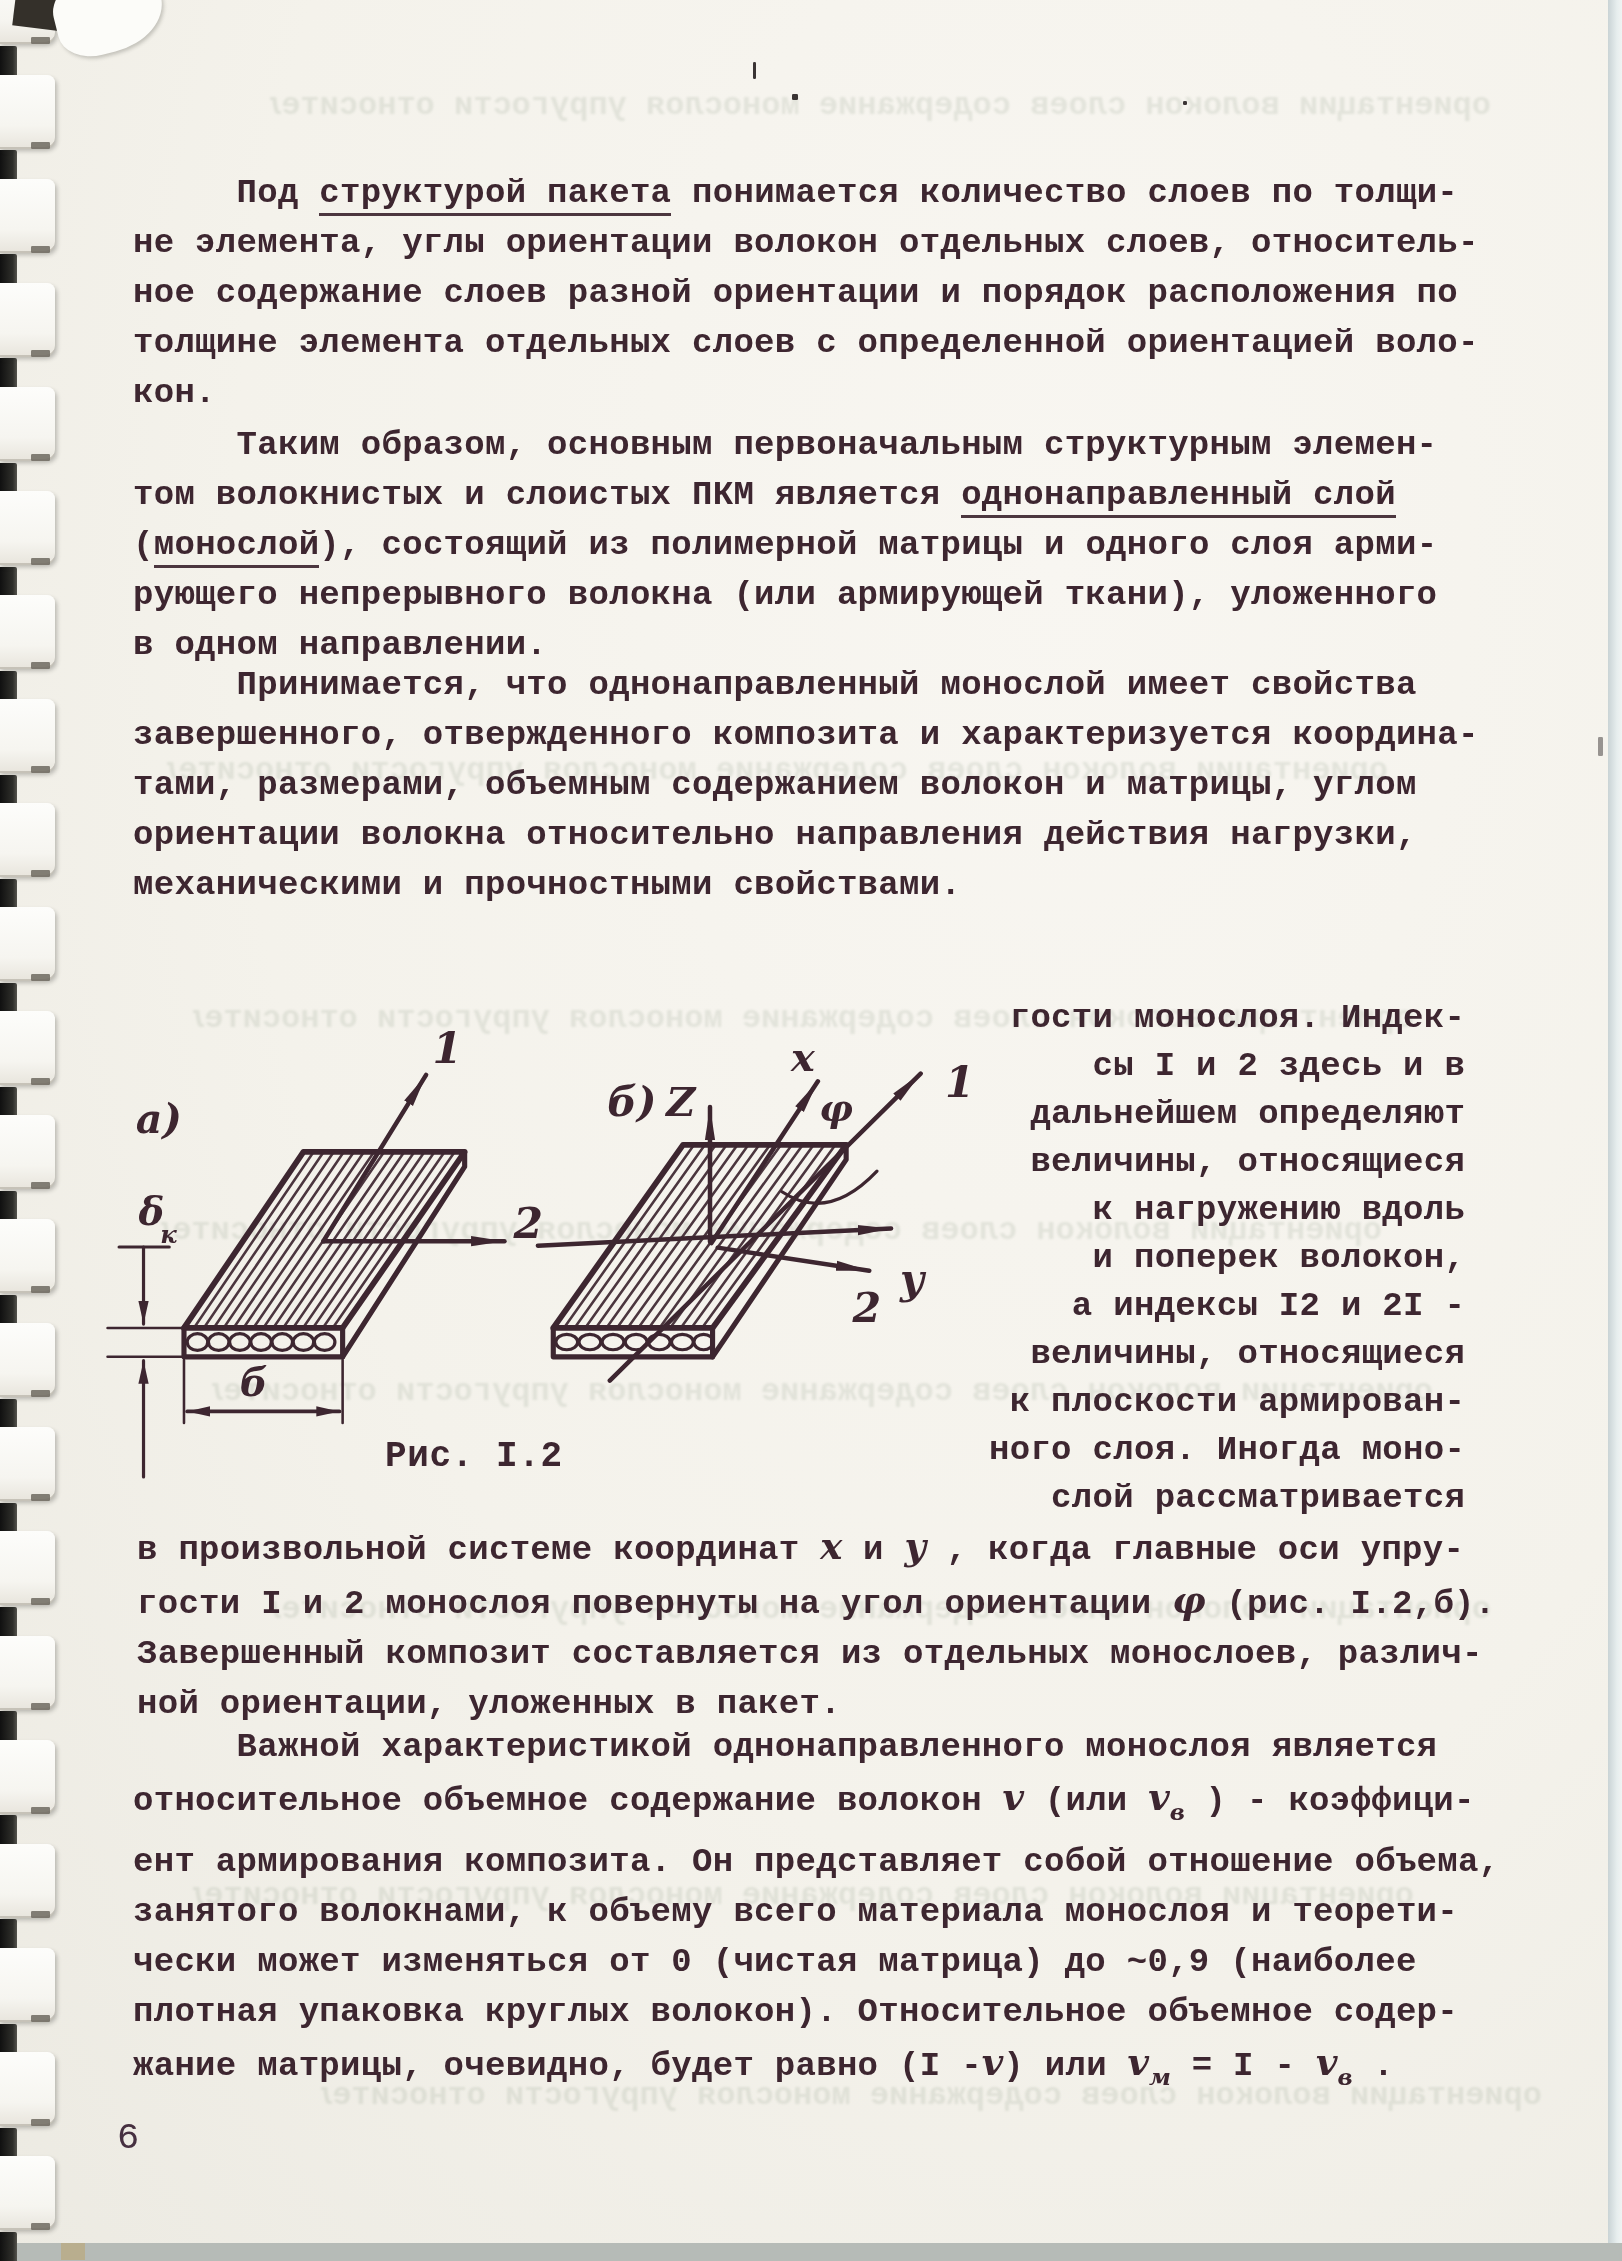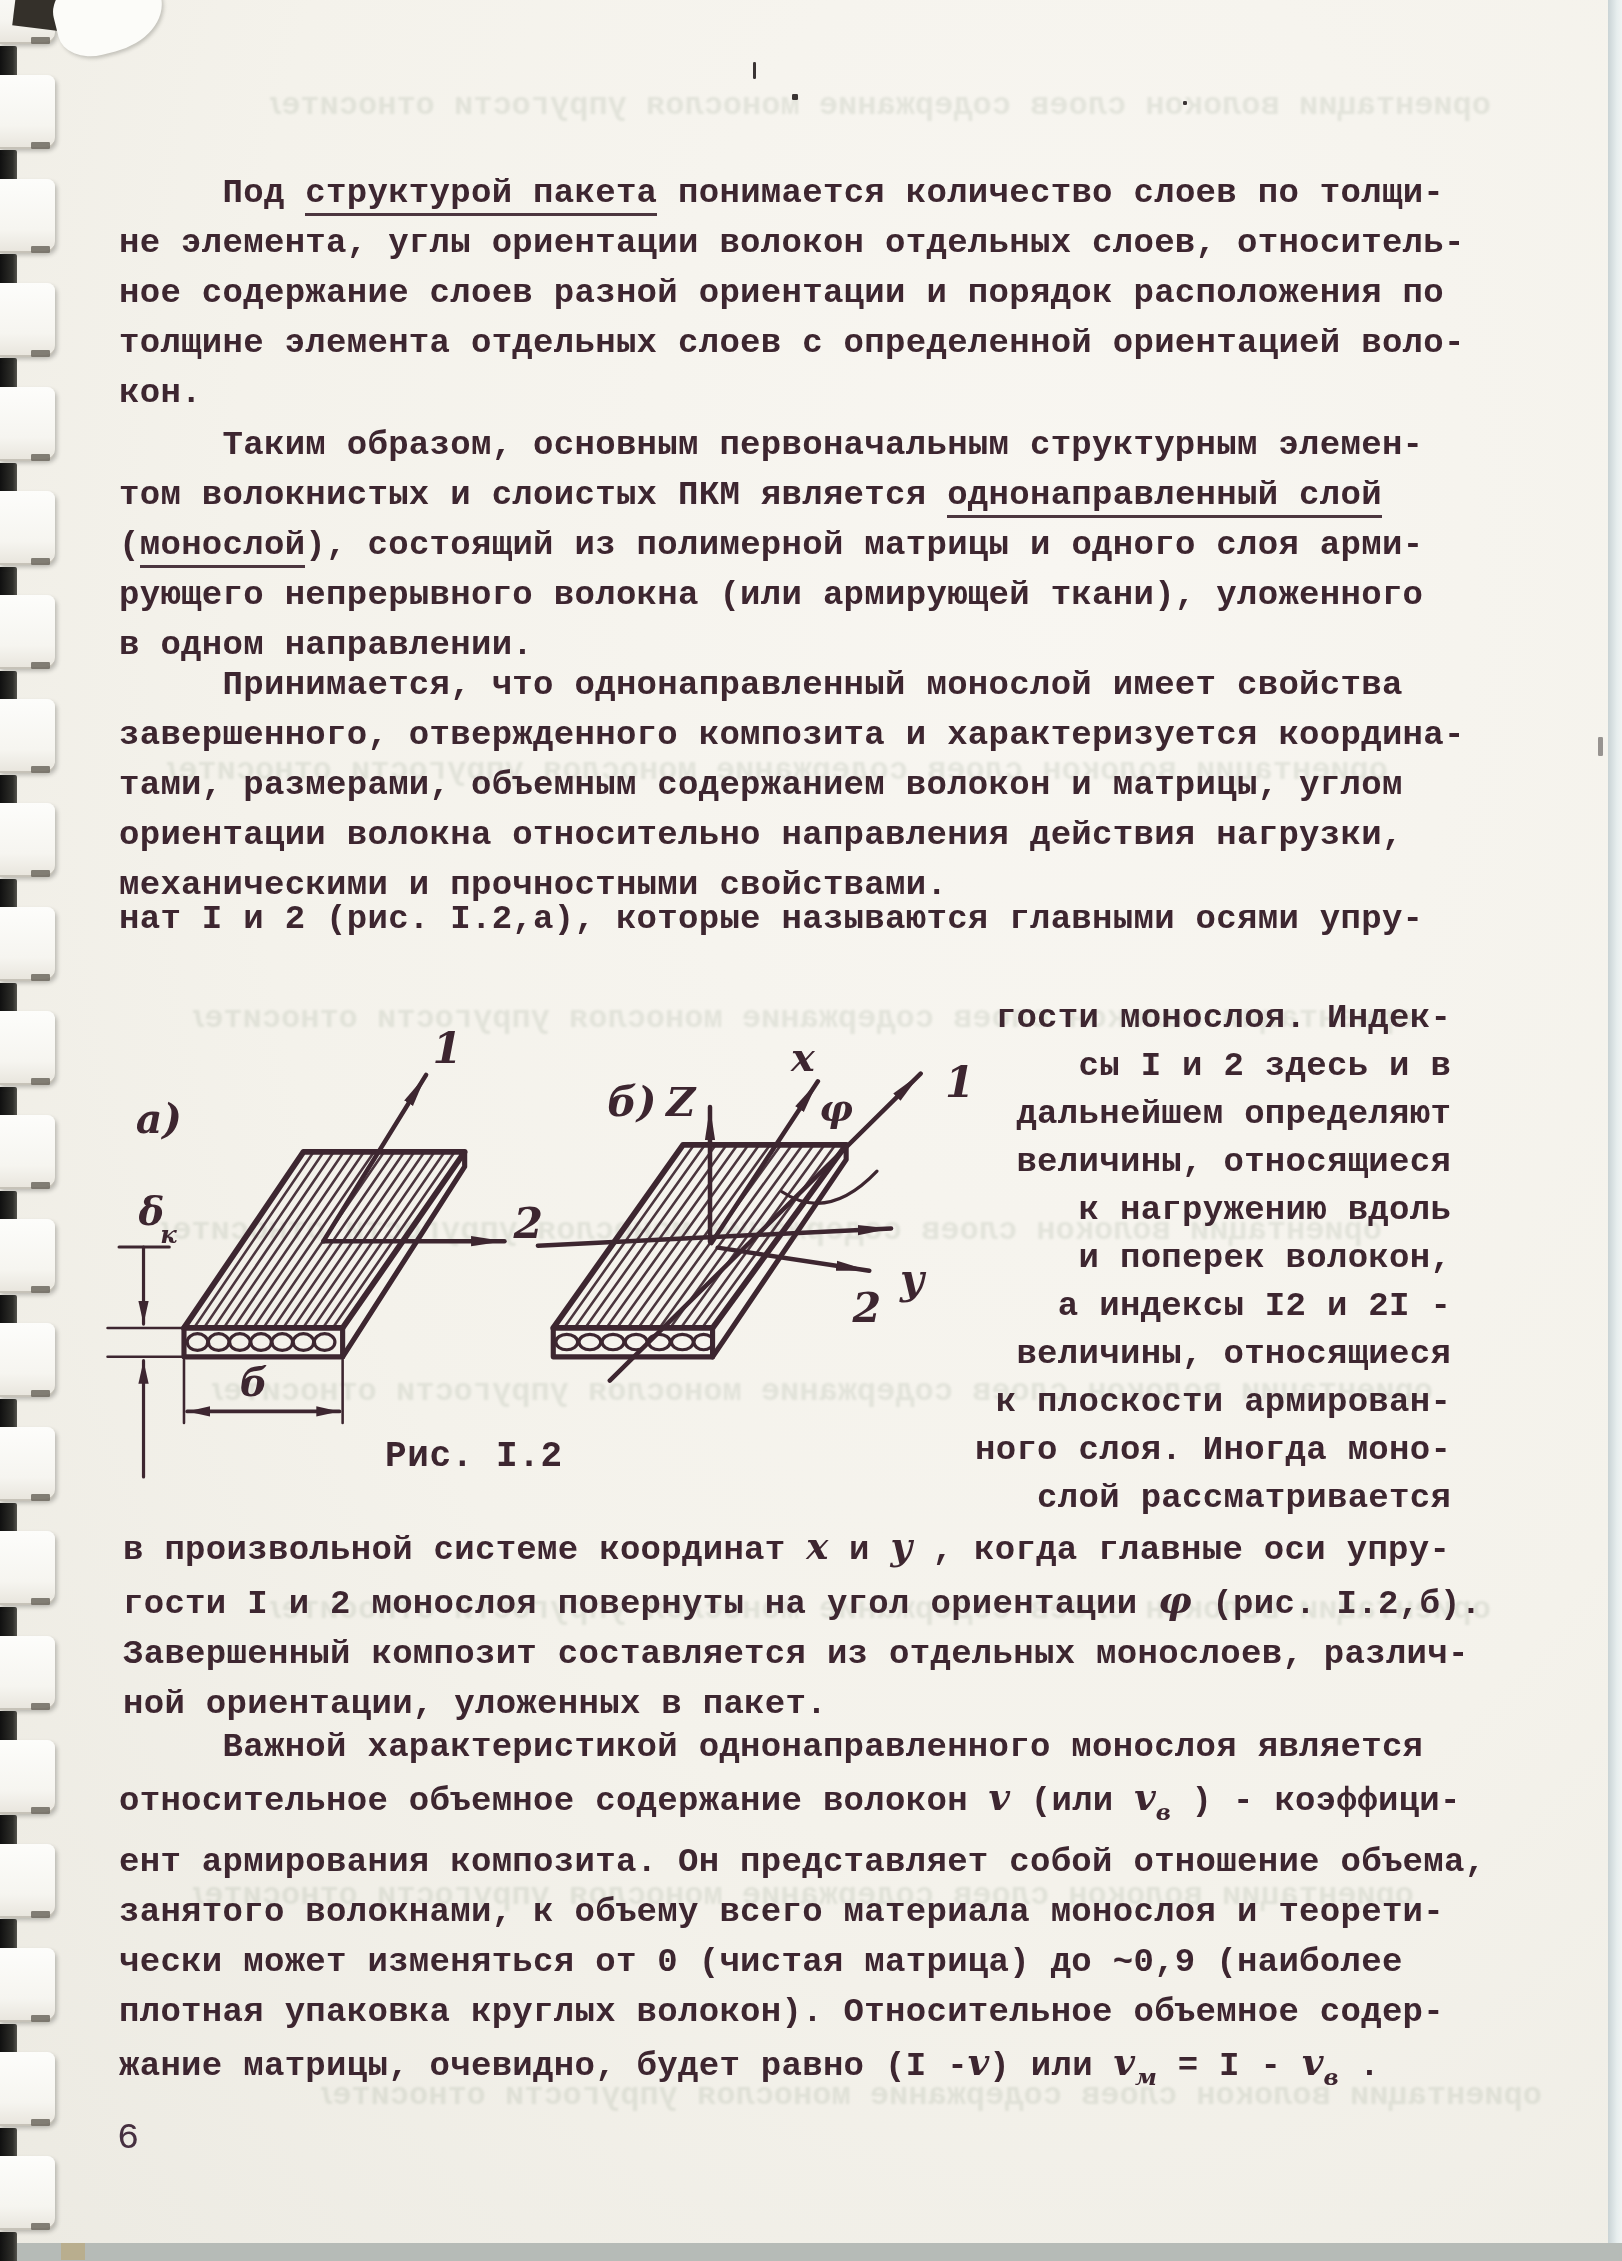--- a/index.html
+++ b/index.html
@@ -12,20 +12,21 @@
     font-family:"Liberation Mono","DejaVu Sans Mono",monospace;
   }
   
   .tblock{
     position:absolute;
     color:#3d2630;
     font:700 34px/50px "Liberation Mono","DejaVu Sans Mono",monospace;
     letter-spacing:0.3px;
     white-space:pre;
     z-index:4;
+    margin-left:14px;
   }
   .tline{white-space:pre;}
   .seg-n{}
   .seg-u{border-bottom:3.9px solid rgba(61,38,48,.92);padding-bottom:1.3px;}
   .seg-m{font-family:"DejaVu Serif",serif;font-style:italic;font-weight:700;font-size:37px;letter-spacing:0;}
   .seg-sub{font-family:"DejaVu Serif",serif;font-style:italic;font-weight:700;font-size:23px;vertical-align:-10.3px;letter-spacing:0;}
   #p1{left:119px;top:168px;}
   #p2{left:119px;top:420px;}
   #p3{left:119px;top:660px;}
   #p4a{left:119px;top:894px;}
@@ -87,21 +88,21 @@
   <div class="ghost" style="left:193px;top:1003px;">ориентации волокон слоев содержание монослоя упругости относительно волокон</div>
   <div class="ghost" style="left:161px;top:1215px;">ориентации волокон слоев содержание монослоя упругости относительно волокон</div>
   <div class="ghost" style="left:212px;top:1376px;">ориентации волокон слоев содержание монослоя упругости относительно волокон</div>
   <div class="ghost" style="left:270px;top:1594px;">ориентации волокон слоев содержание монослоя упругости относительно волокон</div>
   <div class="ghost" style="left:193px;top:1880px;">ориентации волокон слоев содержание монослоя упругости относительно волокон</div>
   <div class="ghost" style="left:321px;top:2080px;">ориентации волокон слоев содержание монослоя упругости относительно волокон</div>
 
   <div id="p1" class="tblock"><div class="tline"><span class="seg-n">     Под </span><span class="seg-u">структурой пакета</span><span class="seg-n"> понимается количество слоев по толщи-</span></div><div class="tline"><span class="seg-n">не элемента, углы ориентации волокон отдельных слоев, относитель-</span></div><div class="tline"><span class="seg-n">ное содержание слоев разной ориентации и порядок расположения по</span></div><div class="tline"><span class="seg-n">толщине элемента отдельных слоев с определенной ориентацией воло-</span></div><div class="tline"><span class="seg-n">кон.</span></div></div>
   <div id="p2" class="tblock"><div class="tline"><span class="seg-n">     Таким образом, основным первоначальным структурным элемен-</span></div><div class="tline"><span class="seg-n">том волокнистых и слоистых ПКМ является </span><span class="seg-u">однонаправленный слой</span></div><div class="tline"><span class="seg-n">(</span><span class="seg-u">монослой</span><span class="seg-n">), состоящий из полимерной матрицы и одного слоя арми-</span></div><div class="tline"><span class="seg-n">рующего непрерывного волокна (или армирующей ткани), уложенного</span></div><div class="tline"><span class="seg-n">в одном направлении.</span></div></div>
   <div id="p3" class="tblock"><div class="tline"><span class="seg-n">     Принимается, что однонаправленный монослой имеет свойства</span></div><div class="tline"><span class="seg-n">завершенного, отвержденного композита и характеризуется координа-</span></div><div class="tline"><span class="seg-n">тами, размерами, объемным содержанием волокон и матрицы, углом</span></div><div class="tline"><span class="seg-n">ориентации волокна относительно направления действия нагрузки,</span></div><div class="tline"><span class="seg-n">механическими и прочностными свойствами.</span></div></div>
-  <div id="p4a" class="tblock"><div class="tline"><span class="seg-n">нат I и 2 (рис. I.2,а), которые называются главными осями упру-</span></div></div>
+  <div id="p4a" class="tblock"></div>
   <div id="rcol" class="tblock"><div class="tline"><span class="seg-n">гости монослоя. Индек-</span></div><div class="tline"><span class="seg-n">сы I и 2 здесь и в</span></div><div class="tline"><span class="seg-n">дальнейшем определяют</span></div><div class="tline"><span class="seg-n">величины, относящиеся</span></div><div class="tline"><span class="seg-n">к нагружению вдоль</span></div><div class="tline"><span class="seg-n">и поперек волокон,</span></div><div class="tline"><span class="seg-n">а индексы I2 и 2I -</span></div><div class="tline"><span class="seg-n">величины, относящиеся</span></div><div class="tline"><span class="seg-n">к плоскости армирован-</span></div><div class="tline"><span class="seg-n">ного слоя. Иногда моно-</span></div><div class="tline"><span class="seg-n">слой рассматривается</span></div></div>
   <div id="p4b" class="tblock"><div class="tline"><span class="seg-n">в произвольной системе координат </span><span class="seg-m">x</span><span class="seg-n"> и </span><span class="seg-m">y</span><span class="seg-n"> , когда главные оси упру-</span></div><div class="tline"><span class="seg-n">гости I и 2 монослоя повернуты на угол ориентации </span><span class="seg-m">φ</span><span class="seg-n"> (рис. I.2,б).</span></div><div class="tline"><span class="seg-n">Завершенный композит составляется из отдельных монослоев, различ-</span></div><div class="tline"><span class="seg-n">ной ориентации, уложенных в пакет.</span></div></div>
   <div id="p5" class="tblock"><div class="tline"><span class="seg-n">     Важной характеристикой однонаправленного монослоя является</span></div><div class="tline"><span class="seg-n">относительное объемное содержание волокон </span><span class="seg-m">v</span><span class="seg-n"> (или </span><span class="seg-m">v</span><span class="seg-sub">в</span><span class="seg-n"> ) - коэффици-</span></div><div class="tline"><span class="seg-n">ент армирования композита. Он представляет собой отношение объема,</span></div><div class="tline"><span class="seg-n">занятого волокнами, к объему всего материала монослоя и теорети-</span></div><div class="tline"><span class="seg-n">чески может изменяться от 0 (чистая матрица) до ~0,9 (наиболее</span></div><div class="tline"><span class="seg-n">плотная упаковка круглых волокон). Относительное объемное содер-</span></div><div class="tline"><span class="seg-n">жание матрицы, очевидно, будет равно (I -</span><span class="seg-m">v</span><span class="seg-n">) или </span><span class="seg-m">v</span><span class="seg-sub">м</span><span class="seg-n"> = I - </span><span class="seg-m">v</span><span class="seg-sub">в</span><span class="seg-n"> .</span></div></div>
 
   <div id="figure">
     <svg width="912" height="514" viewBox="0 0 1420 800" xmlns="http://www.w3.org/2000/svg">
       <defs>
         <marker id="ah" markerUnits="userSpaceOnUse" markerWidth="54" markerHeight="26" refX="52" refY="13" orient="auto-start-reverse">
           <path d="M0,5 L52,13 L0,21 Z" fill="#3d2630"></path>
         </marker>

